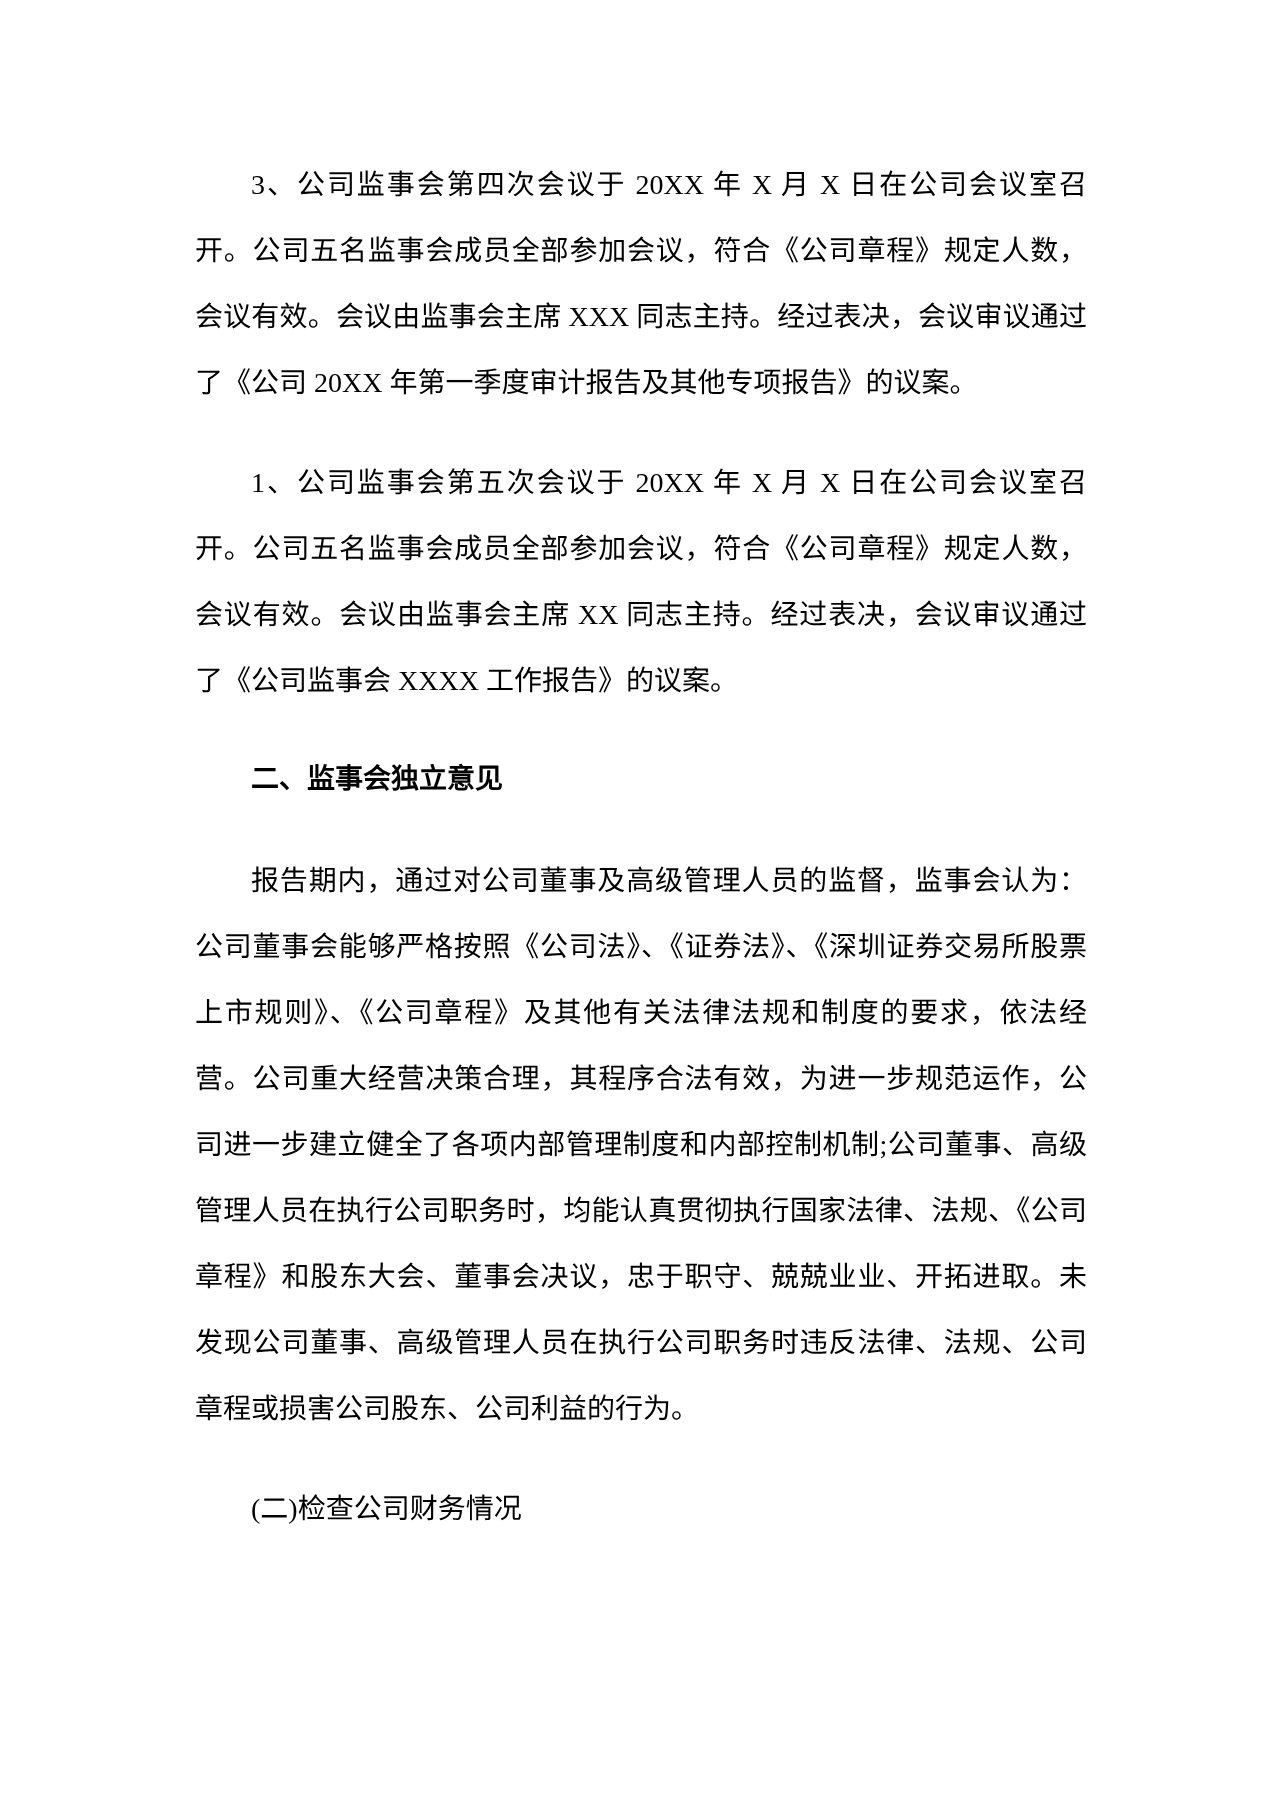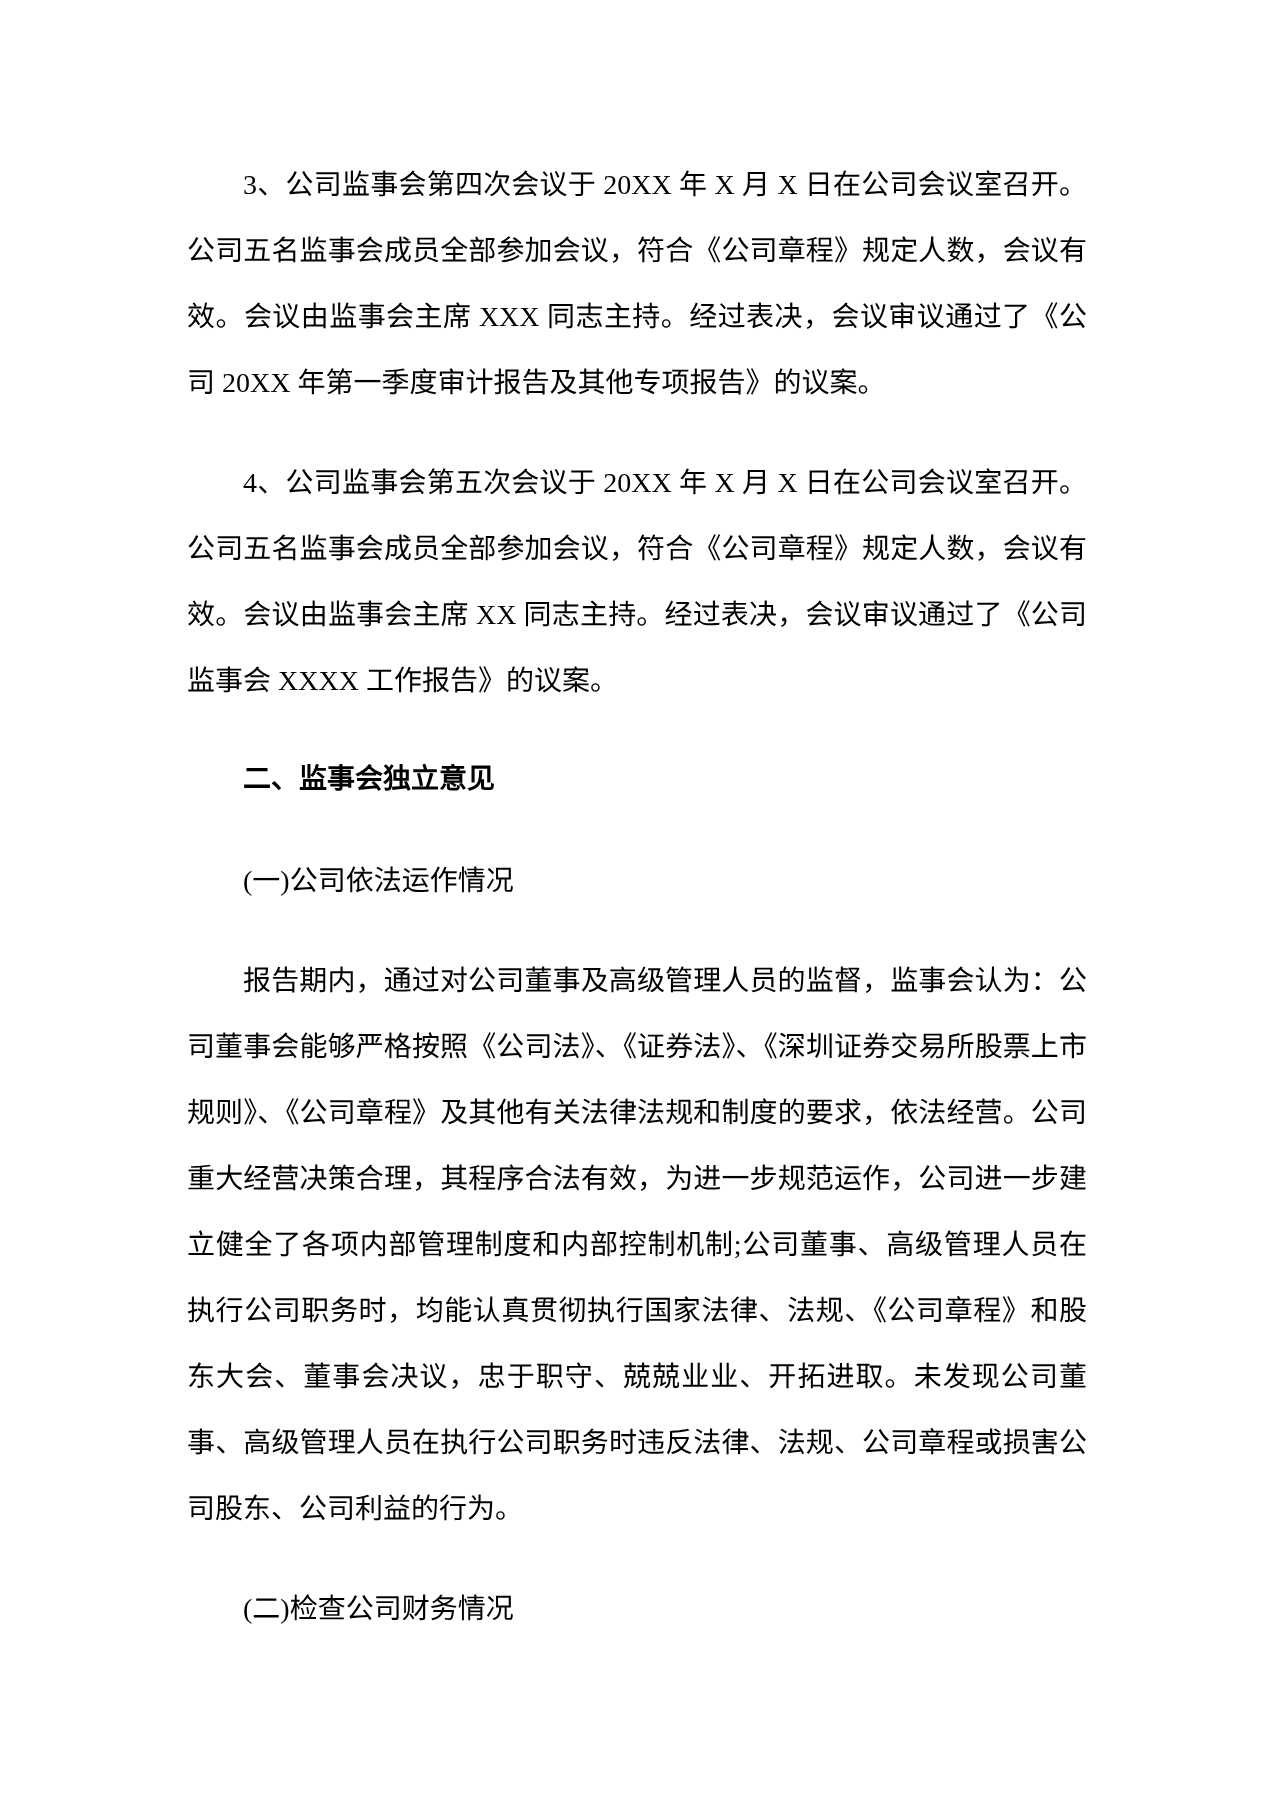--- a/index.html
+++ b/index.html
@@ -24,42 +24,41 @@
     width: 900px;
   }
   .para {
     font-family: "Liberation Serif", "DejaVu Serif", serif;
     font-size: 28px;
     line-height: 66px;
     text-align: justify;
     text-justify: inter-ideograph;
     word-break: break-all;
     text-indent: 56px;
-    margin: 0 0 34px 0;
+    margin: 0 0 34px 8px;
     color: #000000;
   }
   .para.heading {
     font-family: Liberation Mono, monospace;
     font-weight: 700;
     text-align: left;
   }
   .para.subheading {
     text-align: left;
   }
 </style>
 </head>
 <body>
 
 <div class="page">
   <div class="content">
     <p class="para">3、公司监事会第四次会议于 20XX 年 X 月 X 日在公司会议室召开。公司五名监事会成员全部参加会议，符合《公司章程》规定人数，会议有效。会议由监事会主席 XXX 同志主持。经过表决，会议审议通过了《公司 20XX 年第一季度审计报告及其他专项报告》的议案。</p>
 
-    <p class="para">4、公司监事会第五次会议于 20XX 年 X 月 X 日在公司会议室召开。公司五名监事会成员全部参加会议，符合《公司章程》规定人数，会议有效。会议由监事会主席 XX 同志主持。经过表决，会议审议通过了《公司监事会 XXXX 工作报告》的议案。</p>
+    <p class="para">1、公司监事会第五次会议于 20XX 年 X 月 X 日在公司会议室召开。公司五名监事会成员全部参加会议，符合《公司章程》规定人数，会议有效。会议由监事会主席 XX 同志主持。经过表决，会议审议通过了《公司监事会 XXXX 工作报告》的议案。</p>
 
     <p class="para heading">二、监事会独立意见</p>
 
-    <p class="para subheading">(一)公司依法运作情况</p>
 
     <p class="para">报告期内，通过对公司董事及高级管理人员的监督，监事会认为：公司董事会能够严格按照《公司法》、《证券法》、《深圳证券交易所股票上市规则》、《公司章程》及其他有关法律法规和制度的要求，依法经营。公司重大经营决策合理，其程序合法有效，为进一步规范运作，公司进一步建立健全了各项内部管理制度和内部控制机制;公司董事、高级管理人员在执行公司职务时，均能认真贯彻执行国家法律、法规、《公司章程》和股东大会、董事会决议，忠于职守、兢兢业业、开拓进取。未发现公司董事、高级管理人员在执行公司职务时违反法律、法规、公司章程或损害公司股东、公司利益的行为。</p>
 
     <p class="para subheading">(二)检查公司财务情况</p>
   </div>
 </div>
 
 </body></html>

